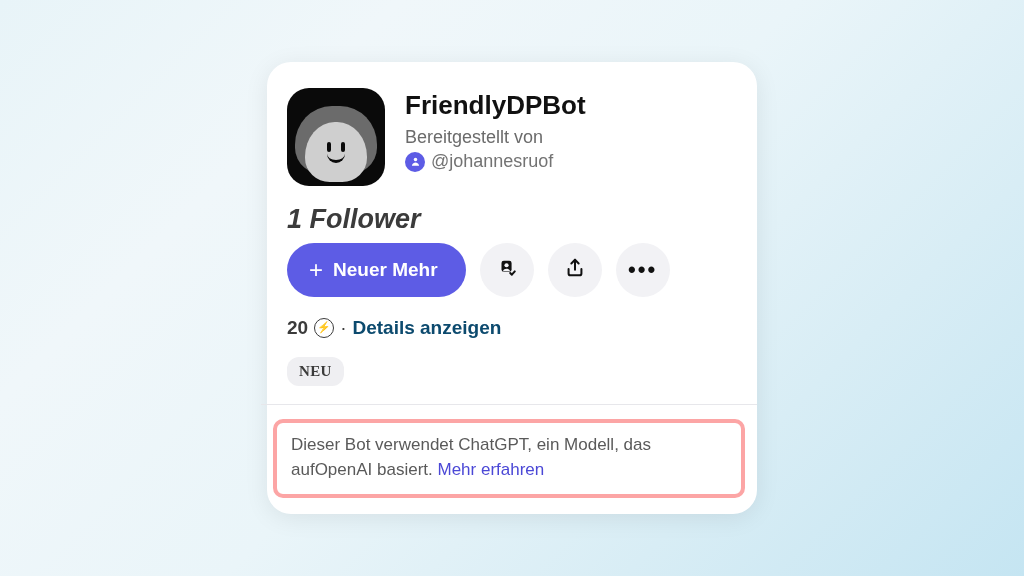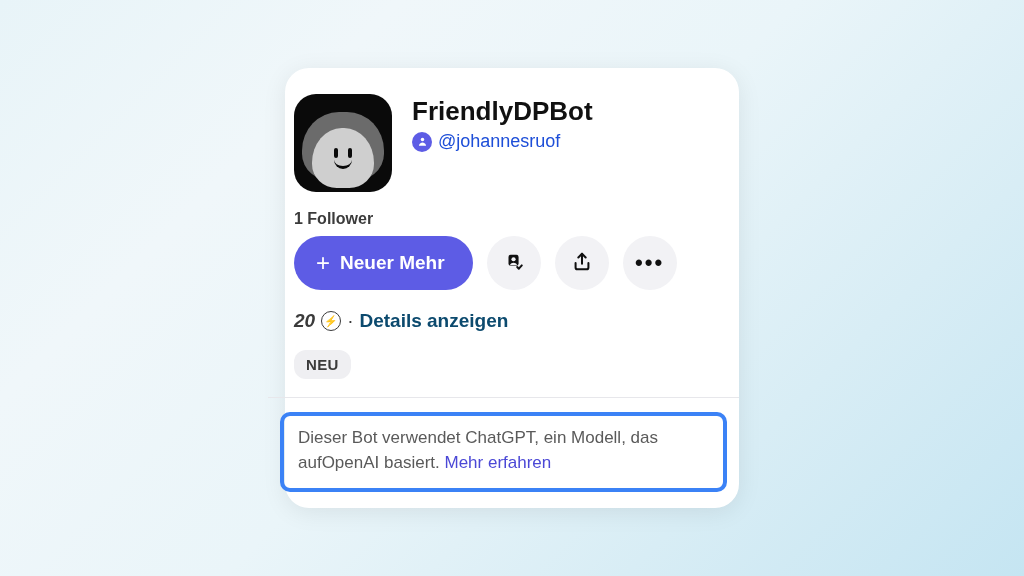--- a/index.html
+++ b/index.html
@@ -7,24 +7,24 @@
       font-family: -apple-system, BlinkMacSystemFont, "Segoe UI", Helvetica, Arial, sans-serif;
       width: 1024px;
       height: 576px;
       background: linear-gradient(135deg, #e8f4f8 0%, #f0f7fa 25%, #eaf5f9 50%, #d8edf5 75%, #c5e5f2 100%);
       display: flex;
       align-items: center;
       justify-content: center;
       overflow: hidden;
     }
     .card {
-      width: 454px;
+      width: 490px;
       background: #ffffff;
       border-radius: 24px;
-      padding: 26px 26px 16px 9px;
+      padding: 26px 26px 16px 20px;
       box-shadow: 0 4px 24px rgba(0,0,0,0.08);
     }
     .header-row {
       display: flex;
       gap: 20px;
       align-items: flex-start;
       margin-bottom: 18px;
     }
     .avatar {
       width: 98px;
@@ -98,30 +98,31 @@
       width: 20px;
       height: 20px;
       border-radius: 50%;
       background: #5d5ce5;
       display: inline-flex;
       align-items: center;
       justify-content: center;
     }
     .author-icon svg { width: 13px; height: 13px; }
     .author-link {
-      color: #1d4ed8;
+      color: #737373;
       font-size: 18px;
       font-weight: 500;
       text-align: center;
     }
     .followers {
-      font-size: 16px;
+      font-size: 27px;
       font-weight: 600;
       color: #3b3b3b;
       margin-bottom: 8px;
+      font-style: italic;
     }
     .actions-row {
       display: flex;
       gap: 14px;
       align-items: center;
       margin-bottom: 20px;
     }
     .new-chat-btn {
       background: #5d5ce5;
       color: #fff;
@@ -159,21 +160,21 @@
     .price-row {
       font-size: 19px;
       color: #3b3b3b;
       font-weight: 500;
       display: flex;
       align-items: center;
       gap: 6px;
       margin-bottom: 18px;
       flex-wrap: wrap;
     }
-    .price-amount { font-weight: 600; font-style: italic; }
+    .price-amount { font-weight: 600; }
     .bolt-icon {
       width: 20px;
       height: 20px;
       border: 1.8px solid #3b3b3b;
       border-radius: 50%;
       display: inline-flex;
       align-items: center;
       justify-content: center;
       font-size: 11px;
     }
@@ -185,29 +186,30 @@
     .badge {
       display: inline-block;
       background: #efeff2;
       color: #3b3b3b;
       font-size: 15px;
       font-weight: 700;
       padding: 6px 12px;
       border-radius: 12px;
       margin-bottom: 18px;
       letter-spacing: 0.3px;
+      font-family: Liberation Serif, serif;
     }
     .divider {
       border: none;
       border-top: 1px solid #e7e7eb;
       margin: 0 -26px 0 -26px;
     }
     .disclaimer-box {
       margin: 14px -14px 0 -14px;
-      border: 4px solid #3b82f6;
+      border: 4px solid #fca5a5;
       border-radius: 10px;
       padding: 10px 14px 12px 14px;
     }
     .disclaimer-text {
       font-size: 17px;
       color: #5a5a5a;
       line-height: 1.45;
     }
     .learn-more {
       color: #4b48d6;
@@ -224,20 +226,21 @@
     <div class="avatar">
       <div class="avatar-hair"></div>
       <div class="avatar-face">
         <div class="avatar-eye left"></div>
         <div class="avatar-eye right"></div>
         <div class="avatar-mouth"></div>
       </div>
     </div>
     <div class="title-block">
       <div class="bot-title">FriendlyDPBot</div>
+      <div class="provided-by">Bereitgestellt von</div>
       <div class="author-row">
         <span class="author-icon">
           <svg viewBox="0 0 24 24" fill="#fff">
               <circle cx="12" cy="8.5" r="3.2"></circle>
               <path d="M5.5 19c1-3.4 4-5 6.5-5s5.5 1.6 6.5 5v1H5.5z"></path>
             </svg>
         </span>
         <span class="author-link">@johannesruof</span>
       </div>
     </div>

